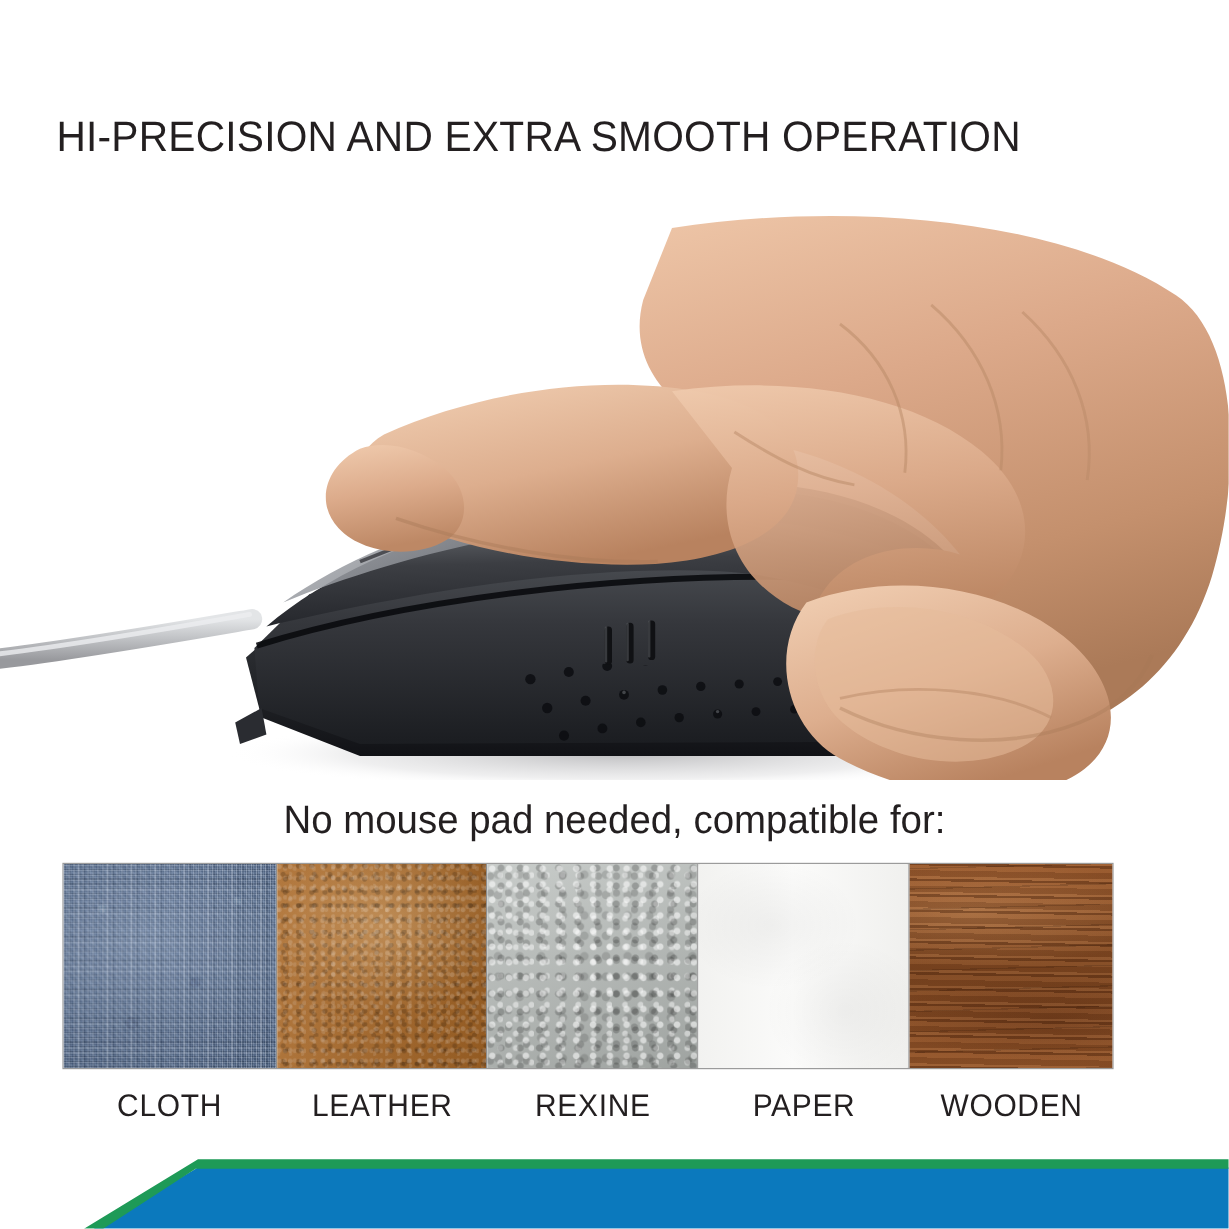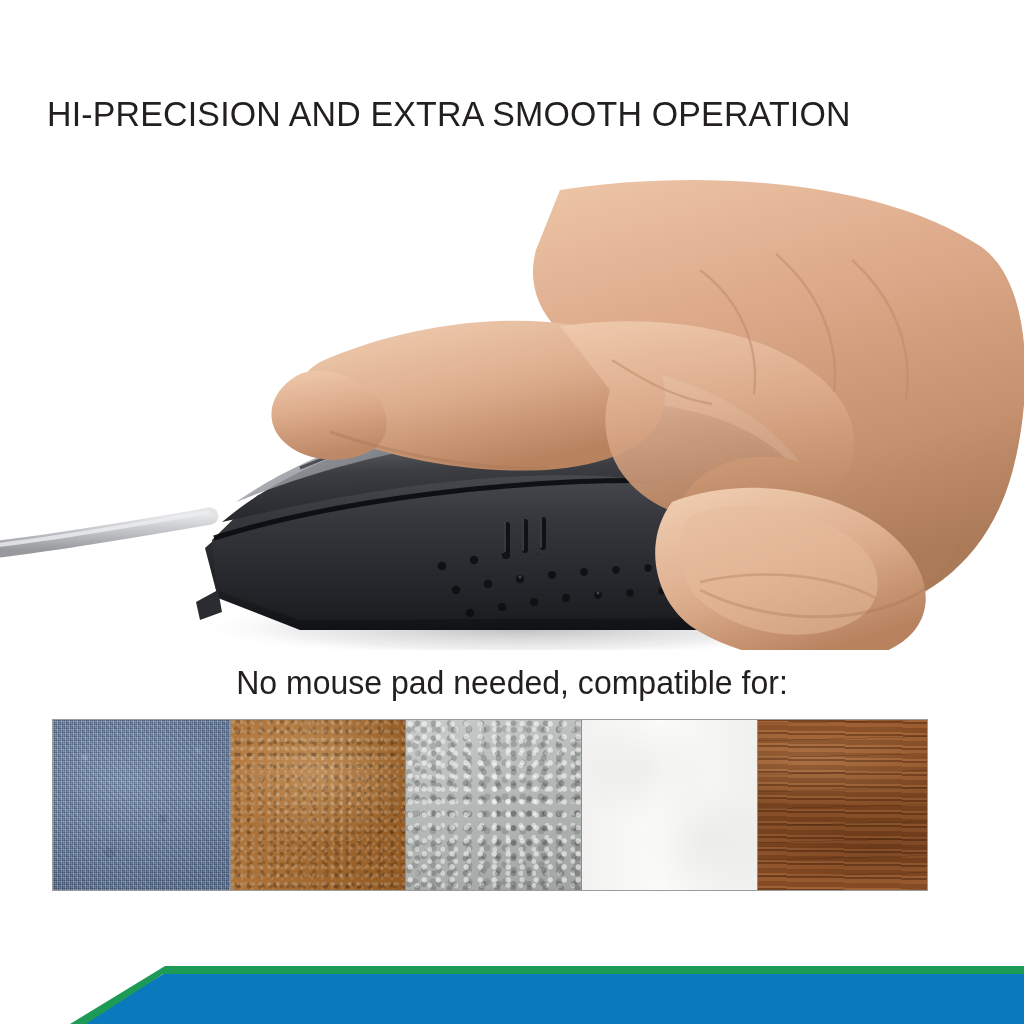--- a/index.html
+++ b/index.html
@@ -390,20 +390,27 @@
       <div class="tex-rexine"></div>
     </div>
     <div class="swatch sw-paper">
       <div class="tex-paper"></div>
     </div>
     <div class="swatch sw-wooden">
       <div class="tex-wooden"></div>
     </div>
   </div>
 
+  <div class="label-row">
+    <div class="label-cell lb-cloth">CLOTH</div>
+    <div class="label-cell lb-leather">LEATHER</div>
+    <div class="label-cell lb-rexine">REXINE</div>
+    <div class="label-cell lb-paper">PAPER</div>
+    <div class="label-cell lb-wooden">WOODEN</div>
+  </div>
 
   <div class="banner">
     <svg width="1024" height="72" viewBox="0 0 1024 72">
       <path d="M165 21 L1024 21 L1024 72 L78 72 Z" fill="#0b79bd"></path>
       <path d="M165 14 L1024 14 L1024 22 L163 22 L86 72 L70 72 Z" fill="#1e9a57"></path>
     </svg>
   </div>
 
 </div>
 

